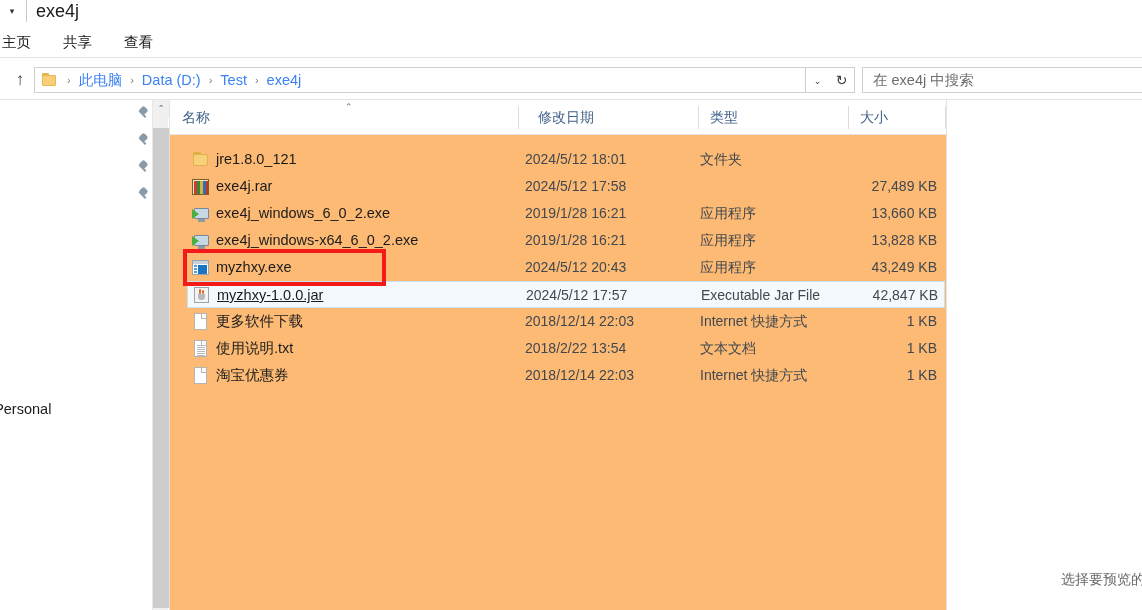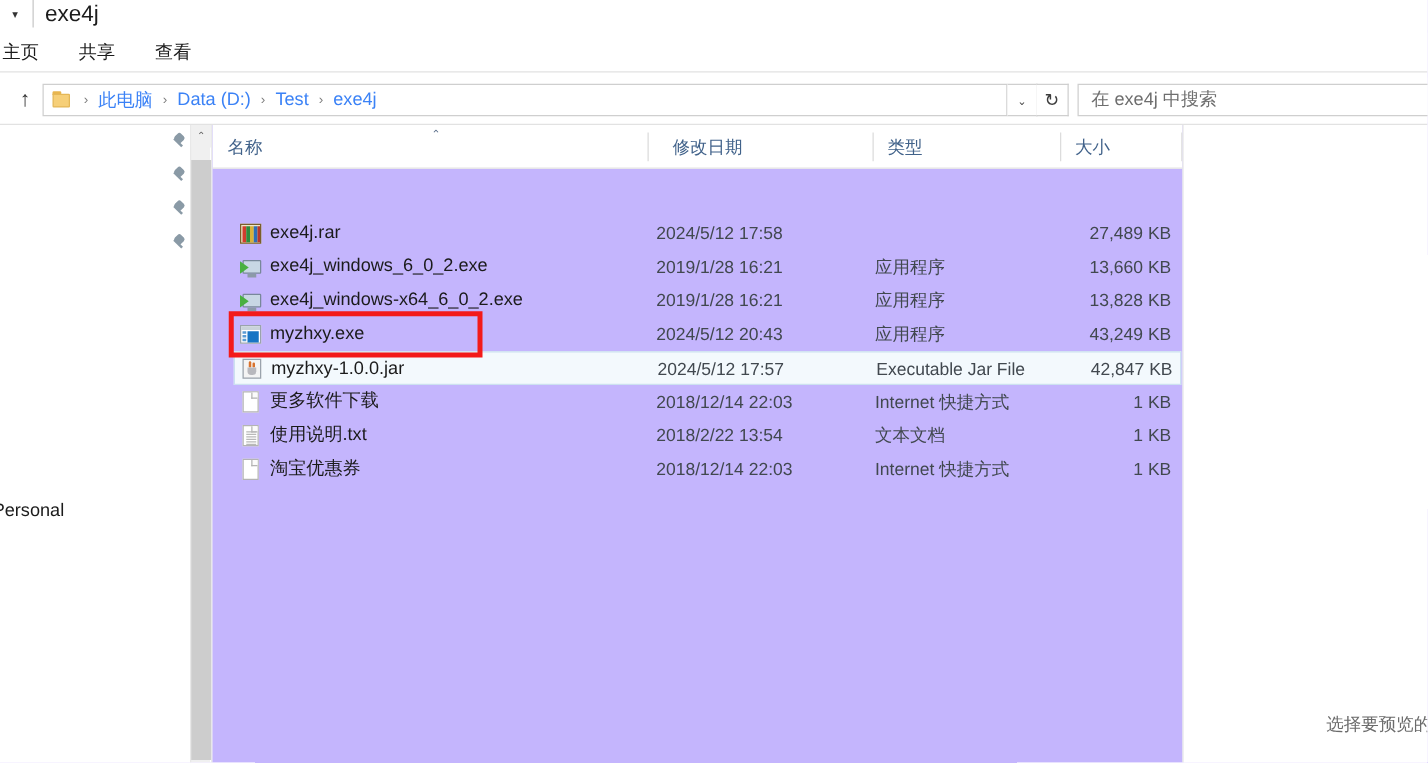--- a/index.html
+++ b/index.html
@@ -152,21 +152,21 @@
     background: #cdcdcd;
   }
   .side-divider {
     position: absolute; left: 169px; top: 100px; width: 1px; height: 510px;
     background: #e4e4e4;
   }
 
   
   .filearea {
     position: absolute; left: 170px; top: 100px; width: 776px; height: 510px;
-    background: #c4b5fd; overflow: hidden;
+    background: #fdba74; overflow: hidden;
   }
   .colhead {
     position: absolute; left: 0; top: 0; width: 776px; height: 35px;
     background: #ffffff; border-bottom: 1px solid #e4e4e4;
   }
   .colhead-cell {
     position: absolute; top: 0; height: 35px; line-height: 35px;
     font-size: 14px; color: #41628a; padding-left: 12px;
     white-space: nowrap; cursor: default;
   }
@@ -184,21 +184,21 @@
   }
   .row.selected {
     background: #f3f9fd;
     border: 1px solid #cce1f0;
     left: 17px; width: 758px;
   }
   .cell-name {
     position: absolute; left: 46px; top: 0; height: 27px; line-height: 27px;
     font-size: 14.5px; color: #1b1b1b; white-space: nowrap;
   }
-  .row.selected .cell-name { left: 29px; }
+  .row.selected .cell-name { left: 29px; text-decoration: underline; }
   .cell-date {
     position: absolute; left: 355px; top: 0; height: 27px; line-height: 27px;
     font-size: 14px; color: #41484f; white-space: nowrap;
   }
   .row.selected .cell-date { left: 338px; }
   .cell-type {
     position: absolute; left: 530px; top: 0; height: 27px; line-height: 27px;
     font-size: 14px; color: #41484f; white-space: nowrap;
   }
   .row.selected .cell-type { left: 513px; }
@@ -405,20 +405,30 @@
       <div class="sort-caret">⌃</div>
       <div class="colhead-div" style="left:348px;"></div>
       <div class="colhead-cell" style="left:348px;padding-left:20px;">修改日期</div>
       <div class="colhead-div" style="left:528px;"></div>
       <div class="colhead-cell" style="left:528px;">类型</div>
       <div class="colhead-div" style="left:678px;"></div>
       <div class="colhead-cell" style="left:678px;">大小</div>
       <div class="colhead-div" style="left:775px;"></div>
     </div>
 
+    <div class="row" style="top:46px;">
+      <div class="ficon ic-folder">
+        <div class="tab"></div>
+          <div class="body"></div>
+      </div>
+      <div class="cell-name">jre1.8.0_121</div>
+      <div class="cell-date">2024/5/12 18:01</div>
+      <div class="cell-type">文件夹</div>
+      <div class="cell-size"></div>
+    </div>
 
     <div class="row" style="top:73px;">
       <div class="ficon ic-rar">
         <div class="b b1"></div>
           <div class="b b2"></div>
           <div class="b b3"></div>
         <div class="b b4"></div>
           <div class="b b5"></div>
       </div>
       <div class="cell-name">exe4j.rar</div>

